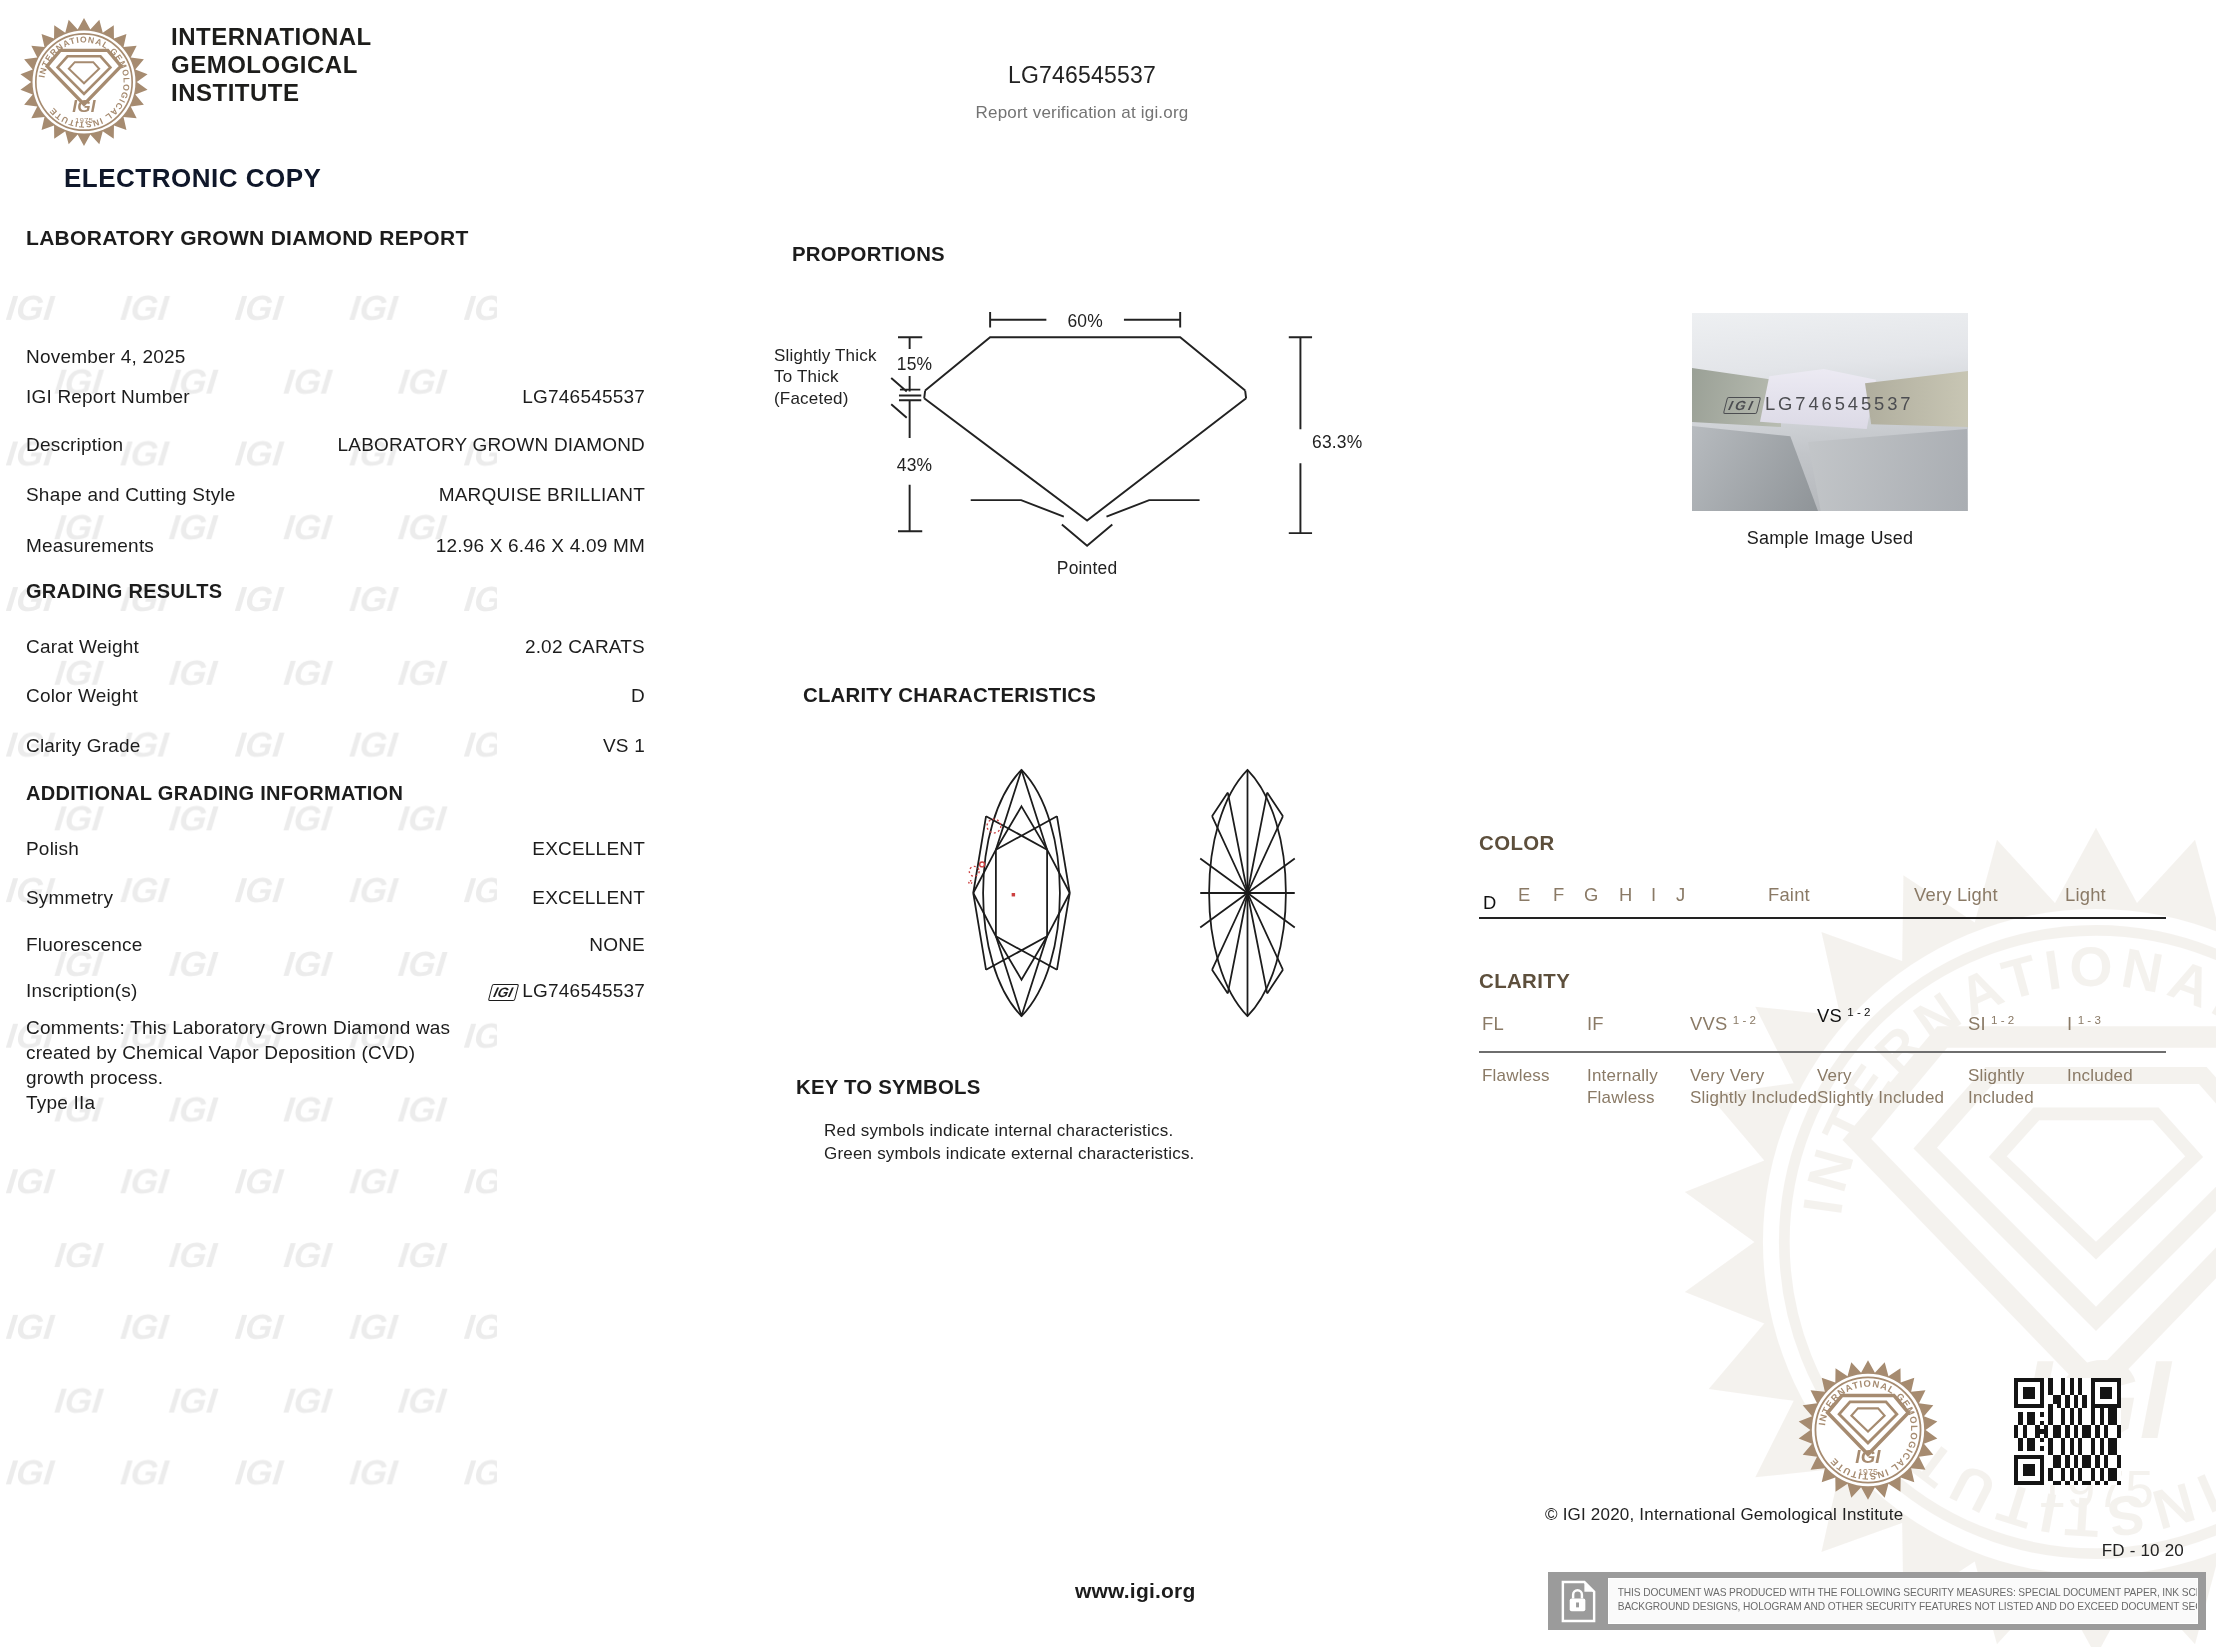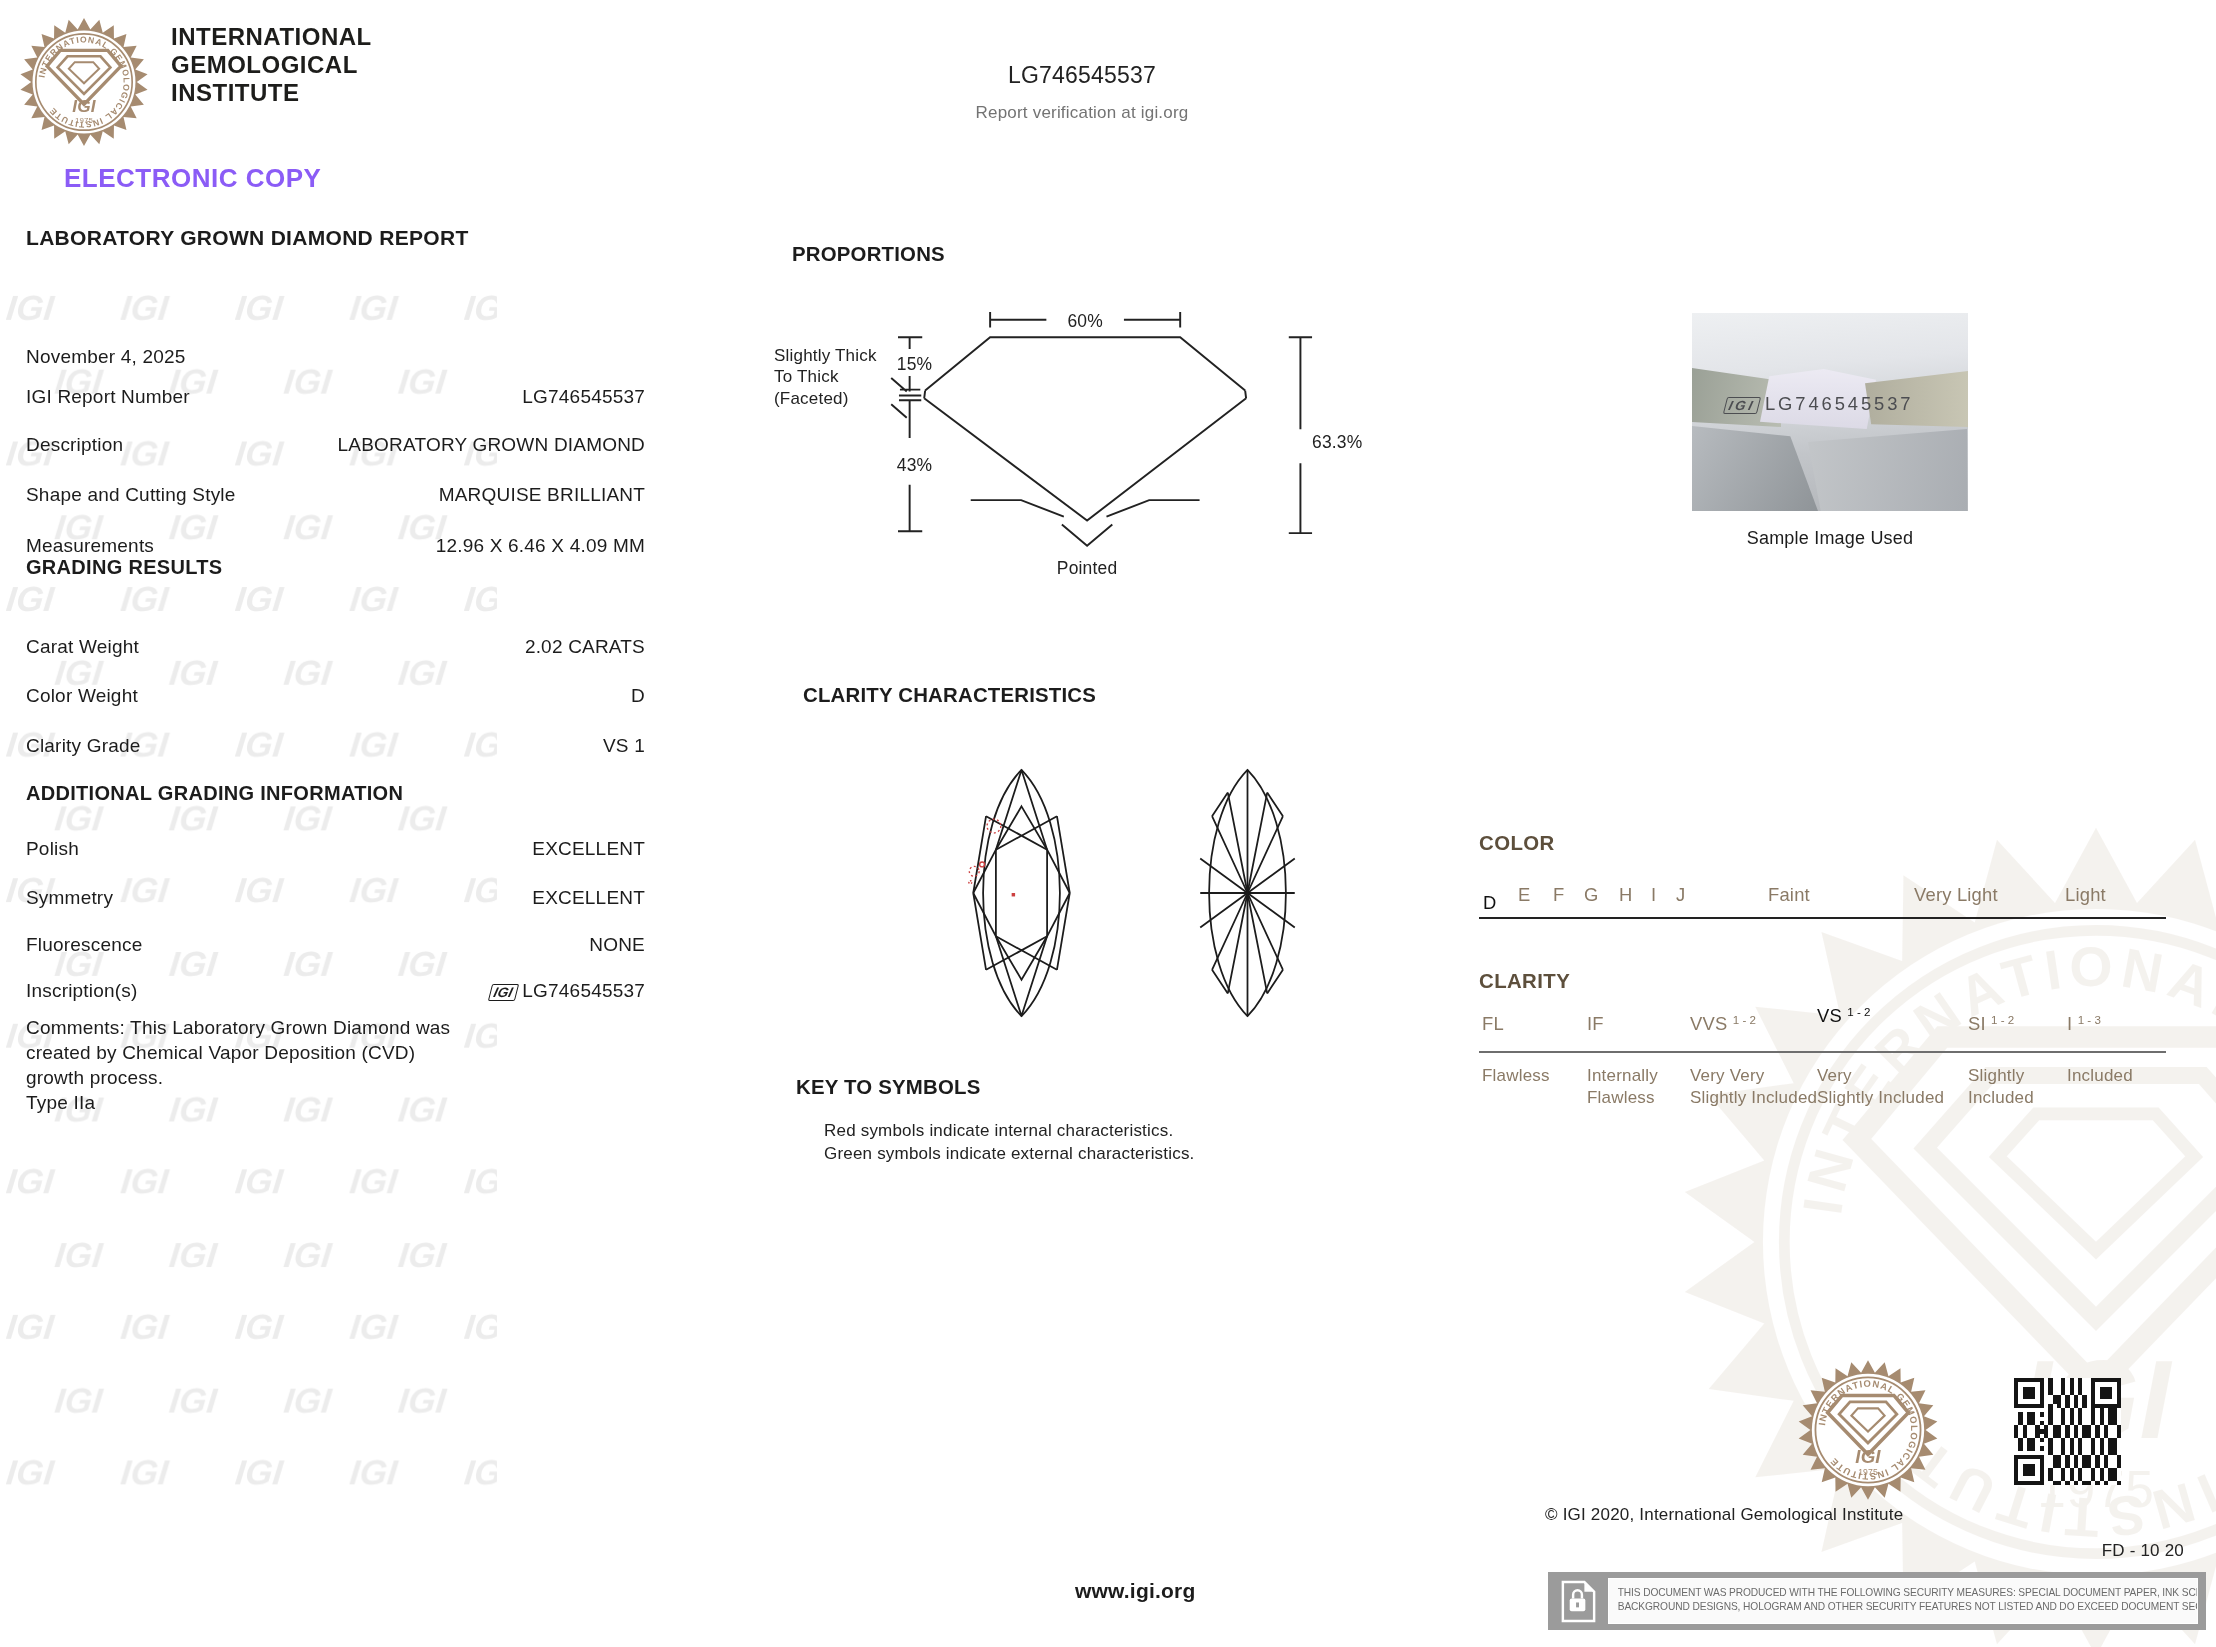--- a/index.html
+++ b/index.html
@@ -1,21 +1,21 @@
 <!DOCTYPE html>
 <html><head>
 <meta charset="utf-8">
 <style>
   html,body{margin:0;padding:0;background:#fff;}
   .page{position:relative;width:2216px;height:1648px;background:#fff;overflow:hidden;
         font-family:"Liberation Sans",sans-serif;color:#1c1c1c;letter-spacing:0.2px;}
   .abs{position:absolute;}
   
   .org-name{left:171px;top:23px;font-size:24px;font-weight:bold;line-height:28px;color:#1d1d1b;letter-spacing:0.5px;}
-  .ecopy{left:64px;top:163px;font-size:26px;font-weight:bold;color:#8b5cf6;letter-spacing:0.5px;}
+  .ecopy{left:64px;top:163px;font-size:26px;font-weight:bold;color:#0f172a;letter-spacing:0.5px;}
   .topcenter{left:922px;top:62px;width:320px;text-align:center;}
   .topnum{font-size:23px;color:#222;}
   .verify{margin-top:13.6px;font-size:17px;color:#737373;}
   
   .doc-title{left:26px;top:226px;font-size:21px;font-weight:bold;letter-spacing:0.3px;}
   .sec-h{left:26px;font-size:20px;font-weight:bold;letter-spacing:0.3px;}
   .row{left:26px;width:619px;font-size:19px;}
   .row .lbl{position:absolute;left:0;top:0;}
   .row .val{position:absolute;right:0;top:0;text-align:right;white-space:nowrap;}
   .date-line{left:26px;top:346px;font-size:19px;}
@@ -129,21 +129,21 @@
   </div>
   <div class="abs row" style="top:484px">
     <span class="lbl">Shape and Cutting Style</span>
     <span class="val">MARQUISE BRILLIANT</span>
   </div>
   <div class="abs row" style="top:535px">
     <span class="lbl">Measurements</span>
     <span class="val">12.96 X 6.46 X 4.09 MM</span>
   </div>
 
-  <div class="abs sec-h" style="top:556px">GRADING RESULTS</div>
+  <div class="abs sec-h" style="top:580px">GRADING RESULTS</div>
   <div class="abs row" style="top:636px">
     <span class="lbl">Carat Weight</span>
     <span class="val">2.02 CARATS</span>
   </div>
   <div class="abs row" style="top:685px">
     <span class="lbl">Color Weight</span>
     <span class="val">D</span>
   </div>
   <div class="abs row" style="top:735px">
     <span class="lbl">Clarity Grade</span>

